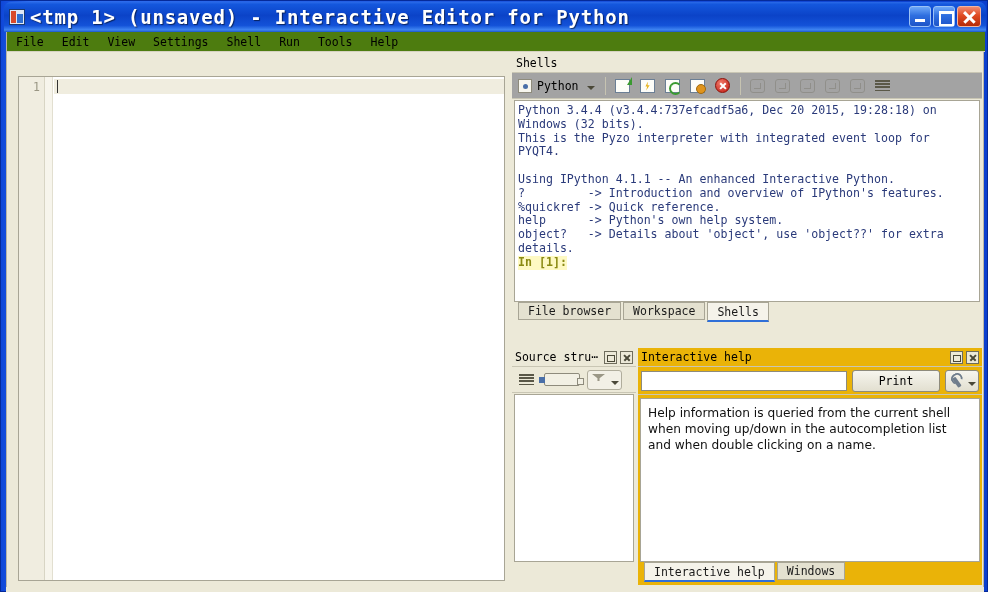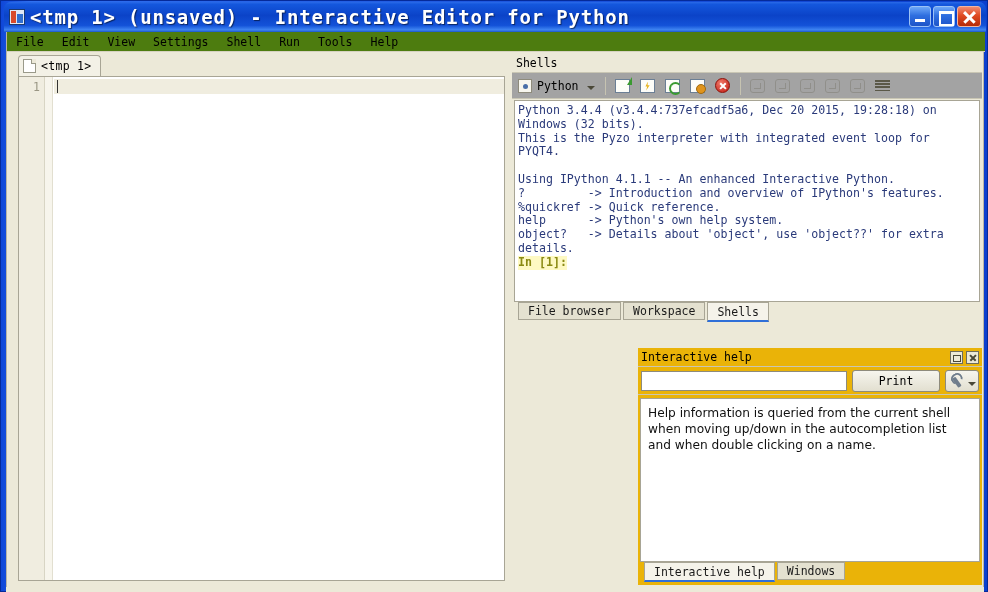--- a/index.html
+++ b/index.html
@@ -447,26 +447,20 @@
       <div class="menu-item">Edit</div>
       <div class="menu-item">View</div>
       <div class="menu-item">Settings</div>
       <div class="menu-item">Shell</div>
       <div class="menu-item">Run</div>
       <div class="menu-item">Tools</div>
       <div class="menu-item">Help</div>
     </div>
 
     <div id="editor-panel">
-      <div id="editor-tabbar">
-        <div id="editor-tab">
-          <span id="editor-tab-icon"></span>
-          <span id="editor-tab-label">&lt;tmp 1&gt;</span>
-        </div>
-      </div>
       <div id="editor-body">
         <div id="gutter"></div>
         <div id="gutter-indicator"></div>
         <div id="current-line-hl"></div>
         <div class="code-line" style="top:2px;">
           <span class="line-no">1</span>
         </div>
         <div id="caret"></div>
       </div>
     </div>
@@ -532,20 +526,40 @@
 object?   -&gt; Details about 'object', use 'object??' for extra details.
 </span><span class="prompt">In [1]:</span></div>
 
         <div class="tabstrip" style="left:0; top:248px; width:470px;">
           <div class="ptab">File browser</div>
           <div class="ptab">Workspace</div>
           <div class="ptab active">Shells</div>
         </div>
       </div>
 
+      <div id="source-panel">
+        <div class="panel-head">
+          <span class="ttl">Source stru⋯</span>
+          <span class="hbtn float"></span>
+          <span class="hbtn closex"></span>
+        </div>
+        <div id="source-toolbar">
+          <div class="sbtn">
+              <span class="ic-lines"></span>
+            </div>
+          <div class="sbtn">
+              <span class="ic-combo"></span>
+            </div>
+          <div class="filterbox">
+            <span class="ic-funnel"></span>
+            <span class="caret-dn" style="margin-top:6px;"></span>
+          </div>
+        </div>
+        <div id="source-body"></div>
+      </div>
 
       <div id="help-panel">
         <div class="panel-head">
           <span class="ttl">Interactive help</span>
           <span class="hbtn float"></span>
           <span class="hbtn closex"></span>
         </div>
         <div id="help-toolbar">
           <input id="help-search" type="text" placeholder="" style="">
           <button id="help-print">Print</button>

